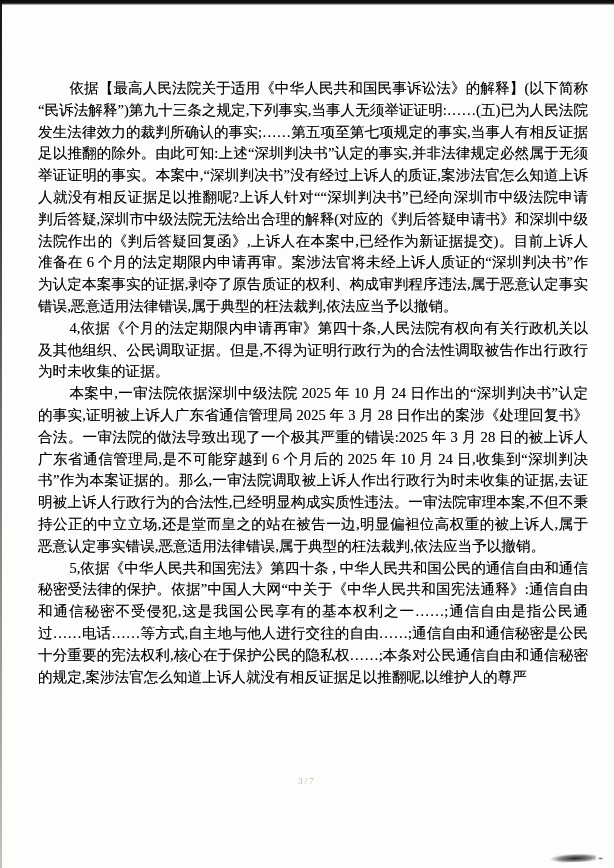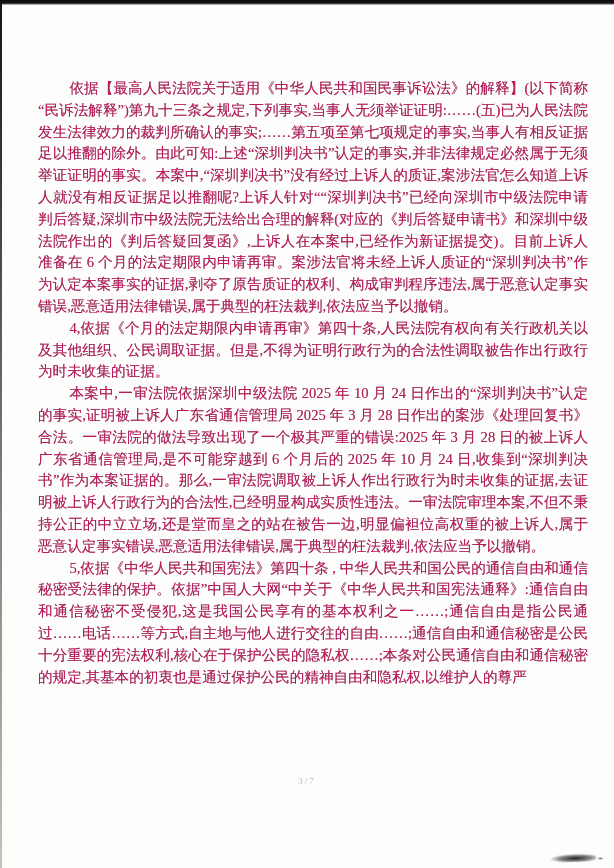--- a/index.html
+++ b/index.html
@@ -43,21 +43,21 @@
     left: 597px; top: 857px;
     width: 7px; height: 3px;
     background: radial-gradient(ellipse, rgba(50,50,50,0.7), rgba(60,60,60,0) 70%);
   }
   
   .text-block {
     position: absolute;
     left: 38px;
     top: 78px;
     width: 550px;
-    color: #be185d;
+    color: #000000;
     font-size: 14.6px;
     line-height: 21.8px;
     text-align: justify;
     text-shadow: 0 0 0.5px rgba(63,63,63,0.55);
   }
   .text-block p {
     margin: 0;
     padding: 0;
     text-indent: 2.15em;
     word-break: break-all;
@@ -78,21 +78,21 @@
 
 <div class="scan-page">
 
   <div class="edge-top"></div>
   <div class="edge-left"></div>
 
   <div class="text-block">
     <p>依据【最高人民法院关于适用《中华人民共和国民事诉讼法》的解释】(以下简称“民诉法解释”)第九十三条之规定,下列事实,当事人无须举证证明:……(五)已为人民法院发生法律效力的裁判所确认的事实;……第五项至第七项规定的事实,当事人有相反证据足以推翻的除外。由此可知:上述“深圳判决书”认定的事实,并非法律规定必然属于无须举证证明的事实。本案中,“深圳判决书”没有经过上诉人的质证,案涉法官怎么知道上诉人就没有相反证据足以推翻呢?上诉人针对““深圳判决书”已经向深圳市中级法院申请判后答疑,深圳市中级法院无法给出合理的解释(对应的《判后答疑申请书》和深圳中级法院作出的《判后答疑回复函》,上诉人在本案中,已经作为新证据提交)。目前上诉人准备在 6 个月的法定期限内申请再审。案涉法官将未经上诉人质证的“深圳判决书”作为认定本案事实的证据,剥夺了原告质证的权利、构成审判程序违法,属于恶意认定事实错误,恶意适用法律错误,属于典型的枉法裁判,依法应当予以撤销。</p>
     <p>4,依据《个月的法定期限内申请再审》第四十条,人民法院有权向有关行政机关以及其他组织、公民调取证据。但是,不得为证明行政行为的合法性调取被告作出行政行为时未收集的证据。</p>
     <p>本案中,一审法院依据深圳中级法院 2025 年 10 月 24 日作出的“深圳判决书”认定的事实,证明被上诉人广东省通信管理局 2025 年 3 月 28 日作出的案涉《处理回复书》合法。一审法院的做法导致出现了一个极其严重的错误:2025 年 3 月 28 日的被上诉人广东省通信管理局,是不可能穿越到 6 个月后的 2025 年 10 月 24 日,收集到“深圳判决书”作为本案证据的。那么,一审法院调取被上诉人作出行政行为时未收集的证据,去证明被上诉人行政行为的合法性,已经明显构成实质性违法。一审法院审理本案,不但不秉持公正的中立立场,还是堂而皇之的站在被告一边,明显偏袒位高权重的被上诉人,属于恶意认定事实错误,恶意适用法律错误,属于典型的枉法裁判,依法应当予以撤销。</p>
-    <p>5,依据《中华人民共和国宪法》第四十条 , 中华人民共和国公民的通信自由和通信秘密受法律的保护。依据”中国人大网“中关于《中华人民共和国宪法通释》:通信自由和通信秘密不受侵犯,这是我国公民享有的基本权利之一……;通信自由是指公民通过……电话……等方式,自主地与他人进行交往的自由……;通信自由和通信秘密是公民十分重要的宪法权利,核心在于保护公民的隐私权……;本条对公民通信自由和通信秘密的规定,其基本的初衷也是通过保护公民的精神自由和隐私权,以维护人的尊严</p>
+    <p>5,依据《中华人民共和国宪法》第四十条 , 中华人民共和国公民的通信自由和通信秘密受法律的保护。依据”中国人大网“中关于《中华人民共和国宪法通释》:通信自由和通信秘密不受侵犯,这是我国公民享有的基本权利之一……;通信自由是指公民通过……电话……等方式,自主地与他人进行交往的自由……;通信自由和通信秘密是公民十分重要的宪法权利,核心在于保护公民的隐私权……;本条对公民通信自由和通信秘密的规定,案涉法官怎么知道上诉人就没有相反证据足以推翻呢,以维护人的尊严</p>
   </div>
 
   <div class="page-footer">3/7</div>
 
   <div class="smudge"></div>
   <div class="smudge-speck"></div>
 
 </div>
 
 </body></html>

